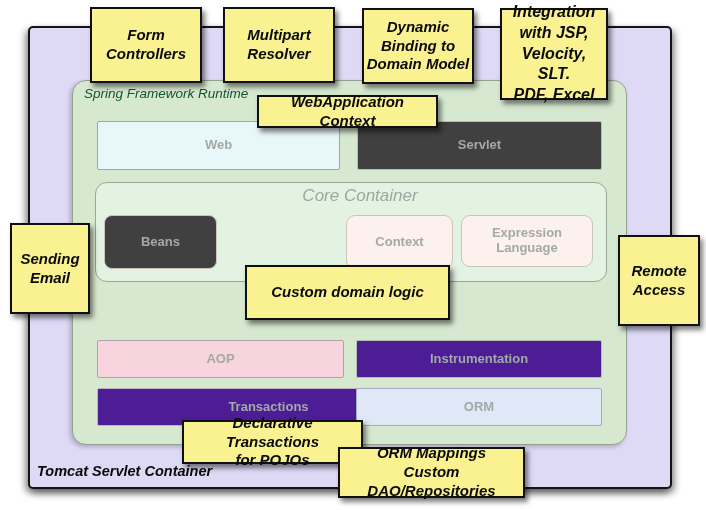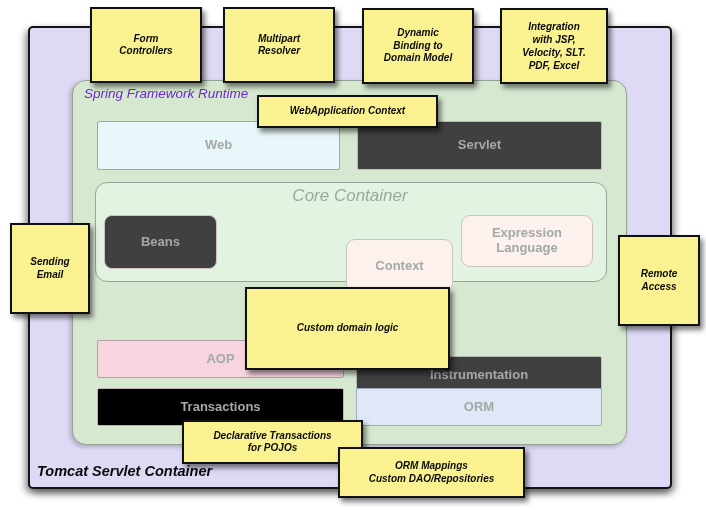--- a/index.html
+++ b/index.html
@@ -11,55 +11,55 @@
          background:#ded9f4;border:2px solid #141414;border-radius:5px;
          box-shadow:-3px 4px 7px rgba(0,0,0,.40),3px 4px 7px rgba(0,0,0,.40);z-index:1;}
   #tomcat-label{position:absolute;left:37px;top:463px;z-index:3;
          font-weight:bold;font-style:italic;font-size:14.5px;color:#0b0b0b;}
 
   
   #runtime{position:absolute;left:72px;top:80px;width:553px;height:363px;
          background:#d7e8d0;border:1.5px solid #94a294;border-radius:14px;
          box-shadow:-2px 2px 4px rgba(0,0,0,.22);z-index:2;}
   #runtime-label{position:absolute;left:84px;top:86px;z-index:3;
-         font-style:italic;font-size:13.5px;color:#6d28d9;text-align:center;}
+         font-style:italic;font-size:13.5px;color:#14532d;text-align:center;}
 
   
   .module{position:absolute;z-index:4;display:flex;align-items:center;justify-content:center;
           text-align:center;border-radius:2px;font-weight:bold;font-size:13px;
           color:#a3a9a6;line-height:1.15;}
   #web{left:97px;top:121px;width:241px;height:47px;background:#e8f7fa;border:1.5px solid #93aab1;}
   #servlet{left:357px;top:121px;width:243px;height:47px;background:#404040;border:1.5px solid #b7bfb2;}
   #corebox{position:absolute;left:95px;top:182px;width:510px;height:98px;z-index:3;
           background:#e2f3e1;border:1.5px solid #96a698;border-radius:12px;}
   #core-title{position:absolute;left:95px;top:186px;width:510px;text-align:center;z-index:4;
-          font-style:italic;font-size:17px;color:#9aa8a0;}
+          font-style:italic;font-size:17px;color:#9aa8a0;padding-left:10px;}
   #beans{left:104px;top:215px;width:111px;height:52px;background:#404040;border:1.5px solid #ccc2be;border-radius:8px;}
   #core{left:225px;top:215px;width:111px;height:52px;background:#fdf1ed;border:1.5px solid #ccc2be;border-radius:9px;}
-  #context{left:346px;top:215px;width:105px;height:52px;background:#fdf1ed;border:1.5px solid #ccc2be;border-radius:9px;margin-top:24px;}
+  #context{left:346px;top:215px;width:105px;height:52px;background:#fdf1ed;border:1.5px solid #ccc2be;border-radius:9px;}
   #expression{left:461px;top:215px;width:132px;height:52px;background:#fdf1ed;border:1.5px solid #ccc2be;border-radius:9px;padding:8px 12px;box-sizing:border-box;}
   #aop{left:97px;top:340px;width:245px;height:36px;background:#f8d4df;border:1.5px solid #b5a0aa;}
-  #instrumentation{left:356px;top:356px;width:244px;height:36px;background:#404040;border:1.5px solid #b6beb0;}
-  #transactions{left:97px;top:388px;width:245px;height:36px;background:#000000;border:1.5px solid #c2aebc;}
+  #instrumentation{left:356px;top:340px;width:244px;height:36px;background:#4c1d95;border:1.5px solid #b6beb0;}
+  #transactions{left:97px;top:388px;width:245px;height:36px;background:#4c1d95;border:1.5px solid #c2aebc;padding-left:48px;}
   #orm{left:356px;top:388px;width:244px;height:36px;background:#e0e8f8;border:1.5px solid #a2abc2;}
 
   
   .note{position:absolute;z-index:10;background:#faf290;border:2px solid #101010;
         box-shadow:3px 4px 5px rgba(0,0,0,.50);
         display:flex;align-items:center;justify-content:center;text-align:center;
-        font-weight:bold;font-style:italic;font-size:10px;color:#0a0a0a;
+        font-weight:bold;font-style:italic;font-size:15px;color:#0a0a0a;
         line-height:1.25;white-space:pre-line;padding:2px;box-sizing:border-box;}
   #note-form{left:90px;top:7px;width:112px;height:76px;}
   #note-multipart{left:223px;top:7px;width:112px;height:76px;}
   #note-dynamic{left:362px;top:8px;width:112px;height:76px;}
-  #note-integration{left:500px;top:8px;width:108px;height:76px;font-size:10px;line-height:1.3;}
+  #note-integration{left:500px;top:8px;width:108px;height:92px;font-size:16px;line-height:1.3;}
   #note-webapp{left:257px;top:95px;width:181px;height:33px;}
   #note-email{left:10px;top:223px;width:80px;height:91px;}
   #note-remote{left:618px;top:218px;width:82px;height:91px;margin-top:17px;}
-  #note-custom{left:245px;top:265px;width:205px;height:83px;margin-top:22px;}
+  #note-custom{left:245px;top:265px;width:205px;height:55px;}
   #note-declarative{left:182px;top:420px;width:181px;height:44px;}
   #note-ormmap{left:338px;top:447px;width:187px;height:51px;}
 </style>
 </head>
 <body>
 
 <div id="page">
 
   <div id="outer"></div>
   <div id="tomcat-label">Tomcat Servlet Container</div>

